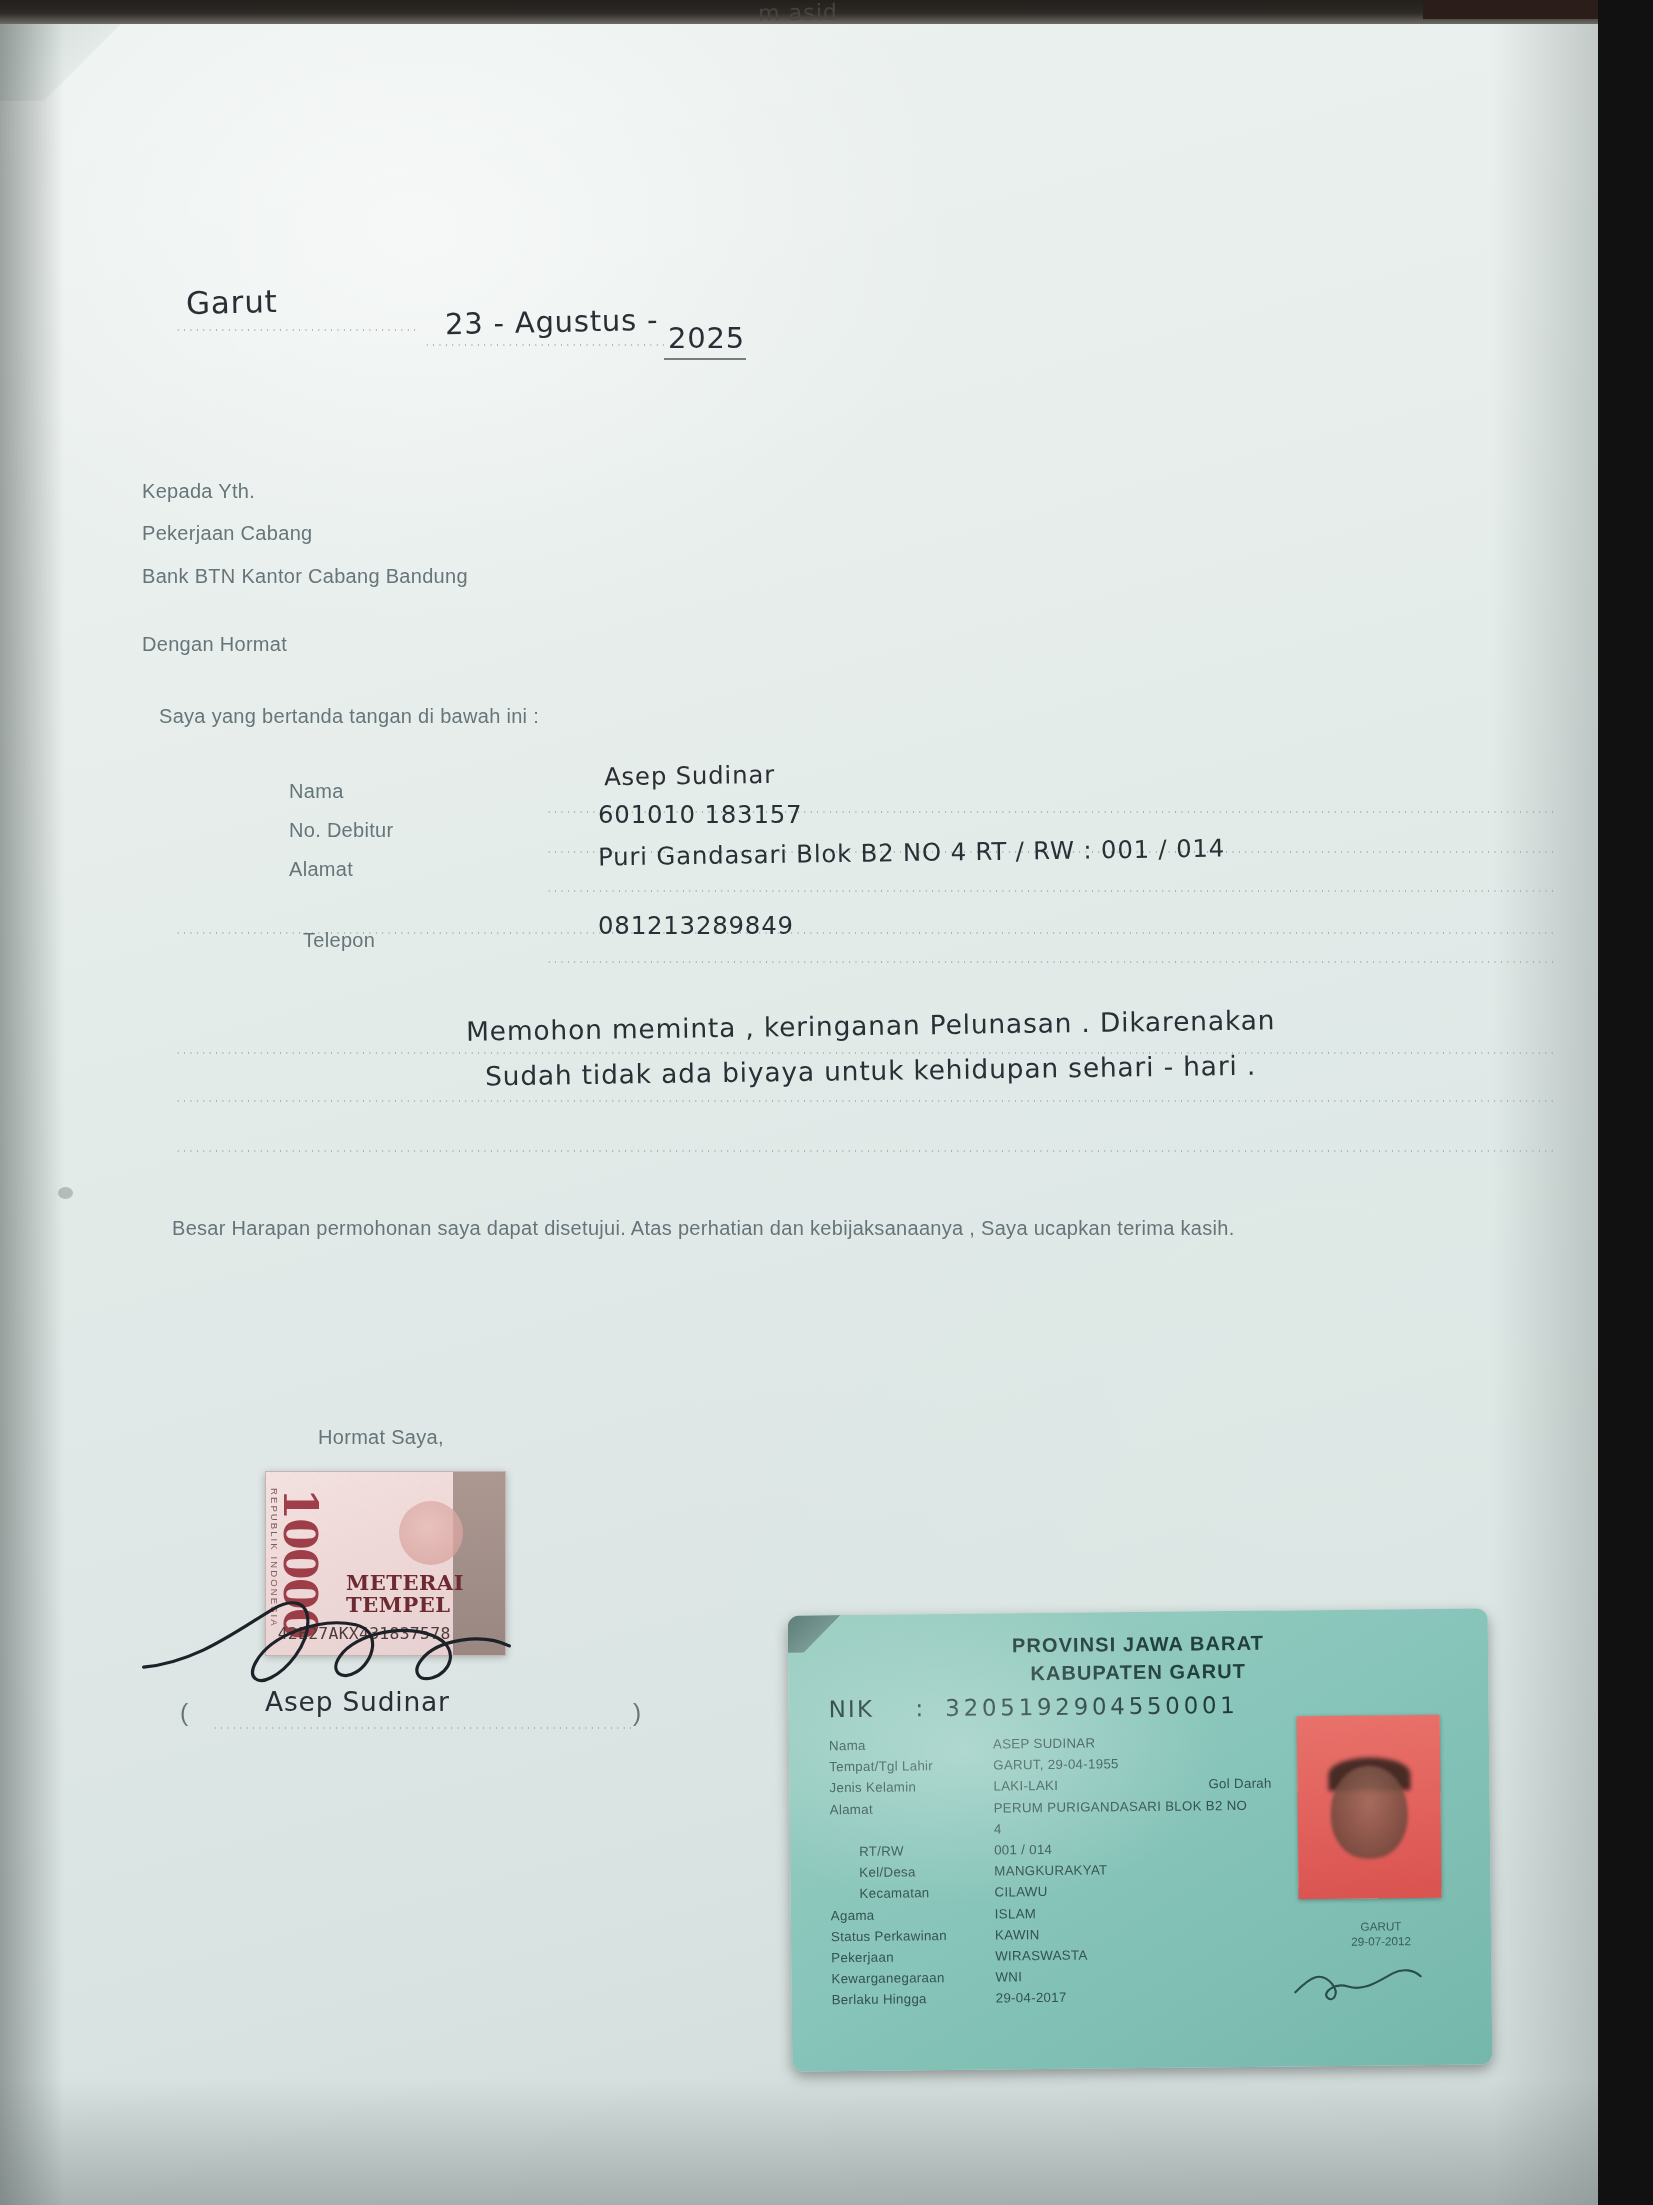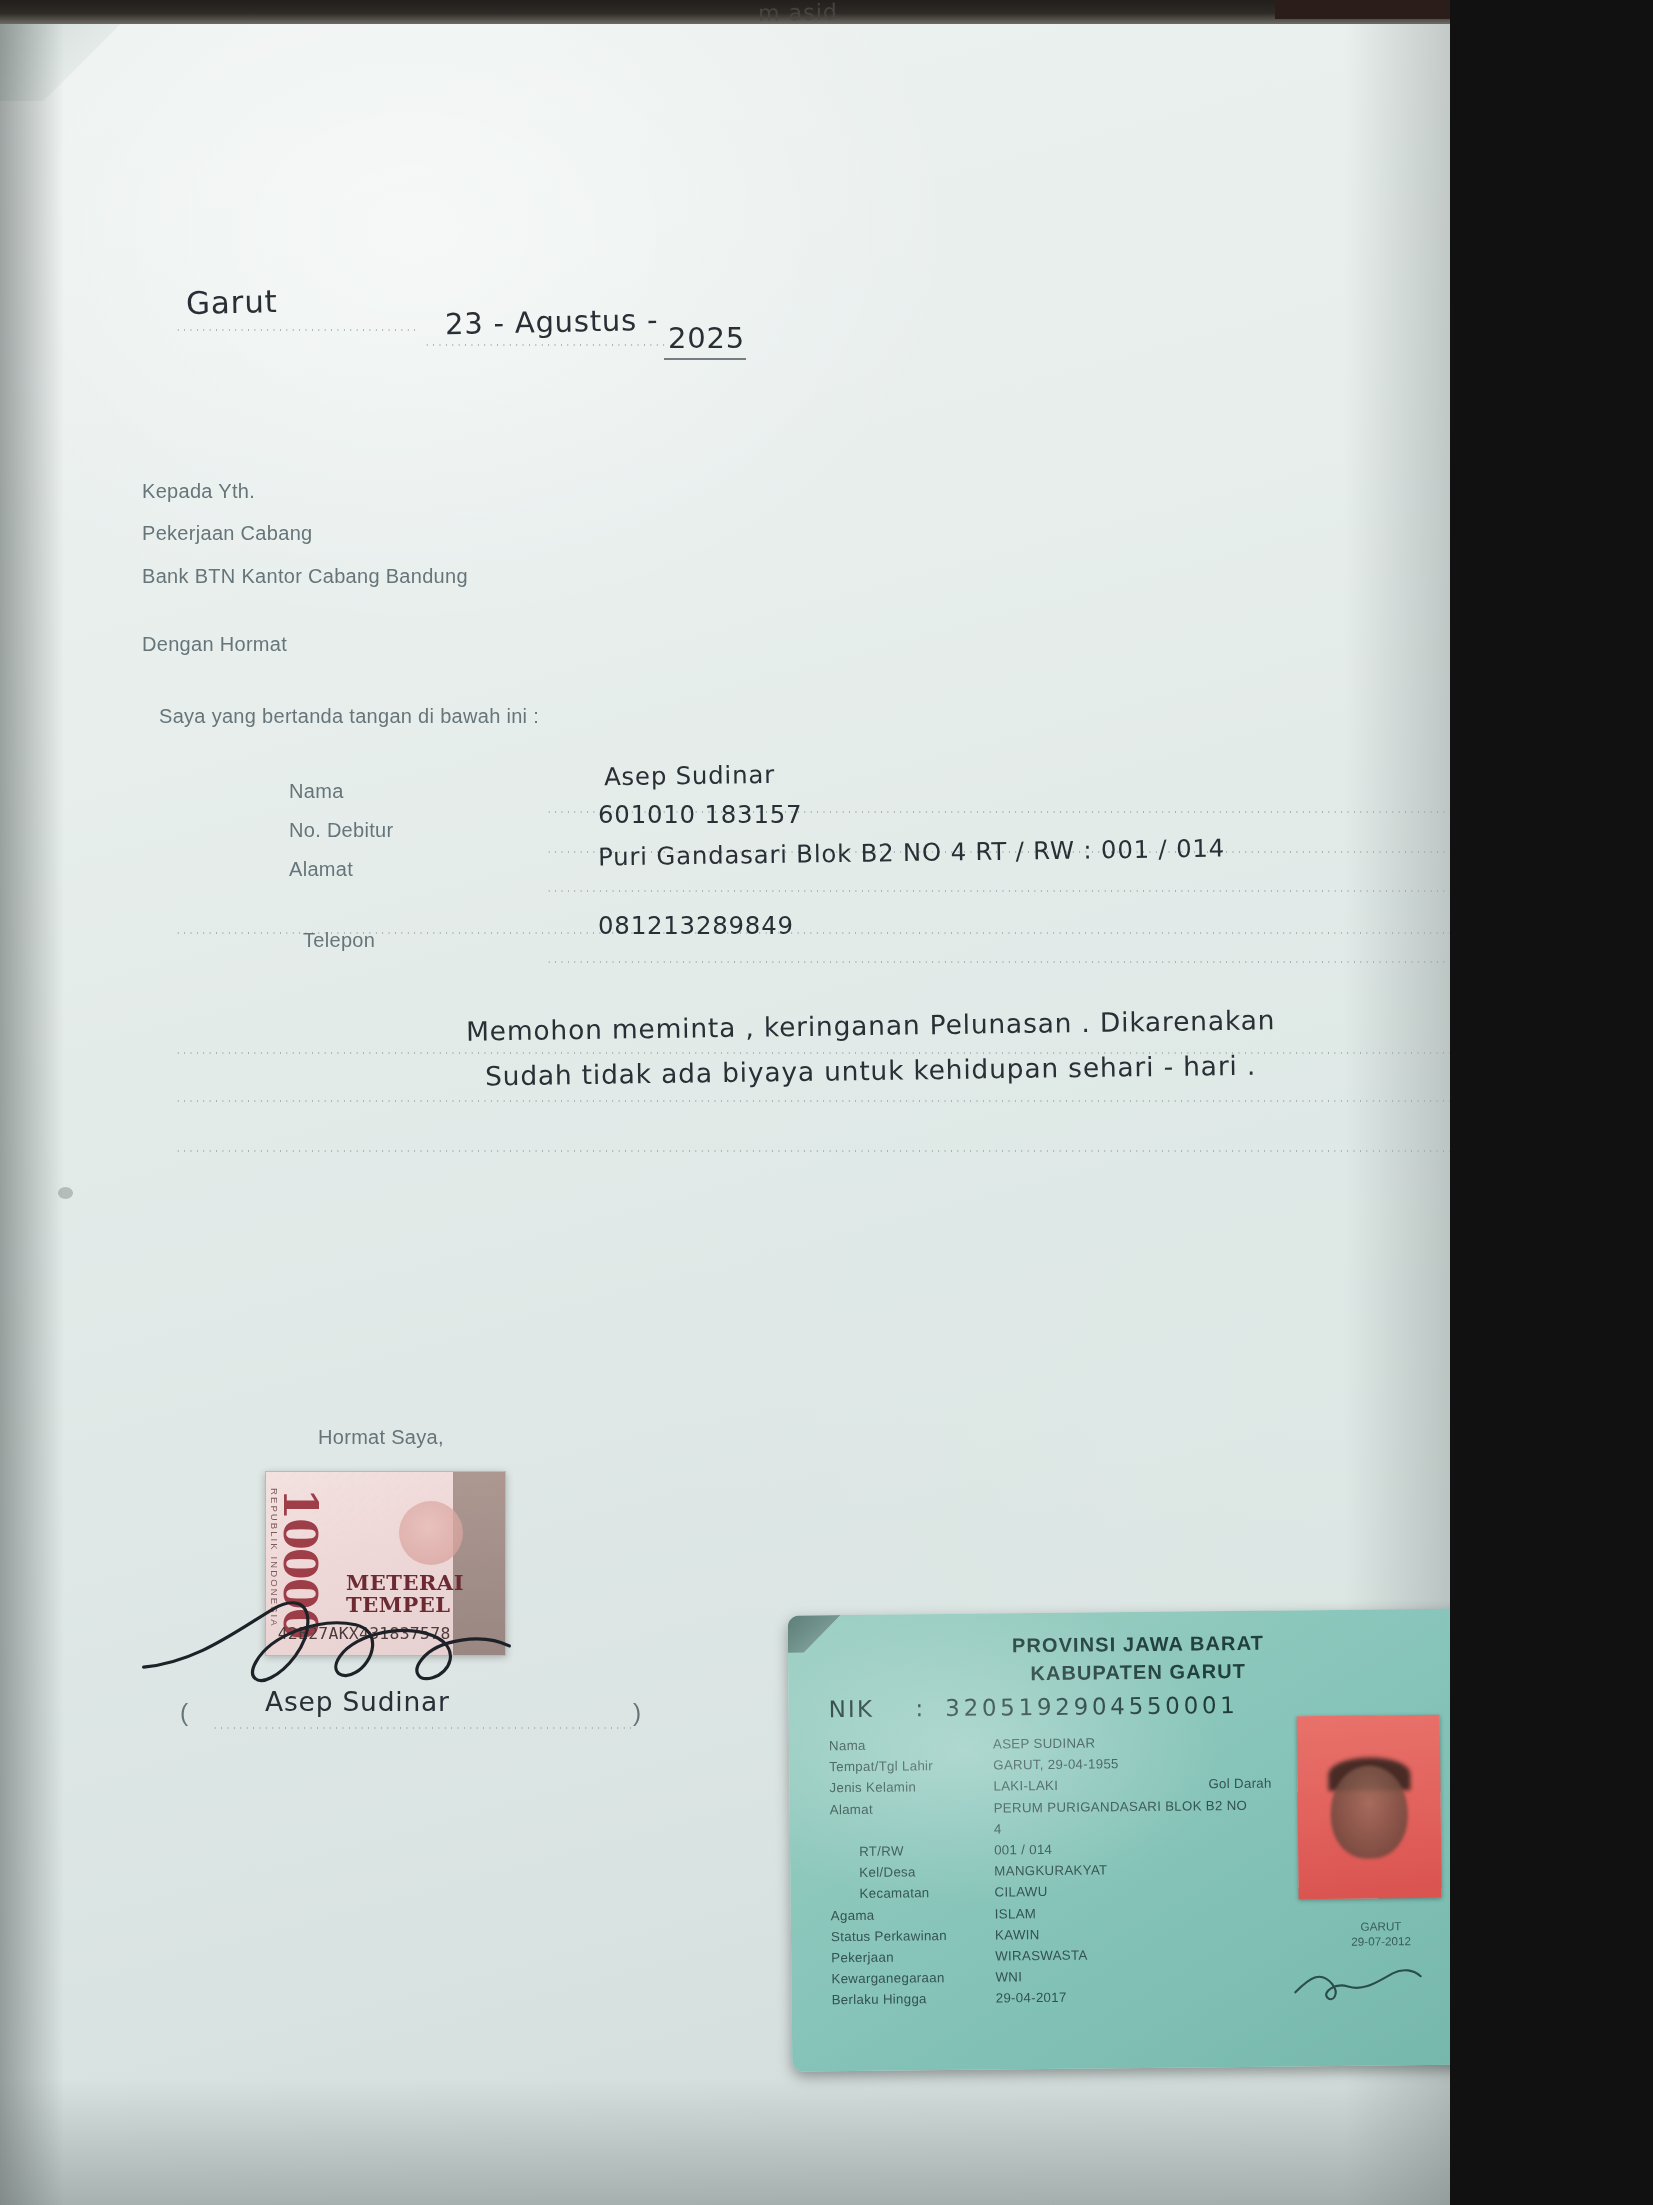--- a/index.html
+++ b/index.html
@@ -5,21 +5,21 @@
   html, body {
     margin: 0;
     padding: 0;
     background: #111;
   }
   body {
     font-family: "Liberation Sans", sans-serif;
   }
   #page {
     position: relative;
-    width: 1450px;
+    width: 1598px;
     height: 2205px;
     overflow: hidden;
     background: #e9eeec;
   }
   
   .paper {
     position: absolute;
     left: 0; top: 0;
     width: 1654px;
     height: 2205px;
@@ -355,20 +355,21 @@
   <div class="dots" style="left:546px; top:961px; width:1007px;"></div>
   <div class="hand" style="left:598px; top:911px;">081213289849</div>
 
   <div class="hand slant2" style="left:466px; top:1010px; font-size:26.5px;">Memohon meminta , keringanan Pelunasan . Dikarenakan</div>
   <div class="dots" style="left:175px; top:1052px; width:1378px;"></div>
 
   <div class="hand slant2" style="left:485px; top:1055px; font-size:26.5px;">Sudah tidak ada biyaya untuk kehidupan sehari - hari .</div>
   <div class="dots" style="left:175px; top:1100px; width:1378px;"></div>
   <div class="dots" style="left:175px; top:1150px; width:1378px;"></div>
 
+  <div class="printed" style="left:172px; top:1217px;">Besar Harapan permohonan saya dapat disetujui. Atas perhatian dan kebijaksanaanya , Saya ucapkan terima kasih.</div>
 
   <div class="printed" style="left:318px; top:1426px;">Hormat Saya,</div>
 
   <div class="materai">
     <div class="right-block"></div>
     <div class="garuda"></div>
     <div class="sidetext">REPUBLIK INDONESIA</div>
     <div class="denom">10000</div>
     <div class="word">
       <div>METERAI</div>

